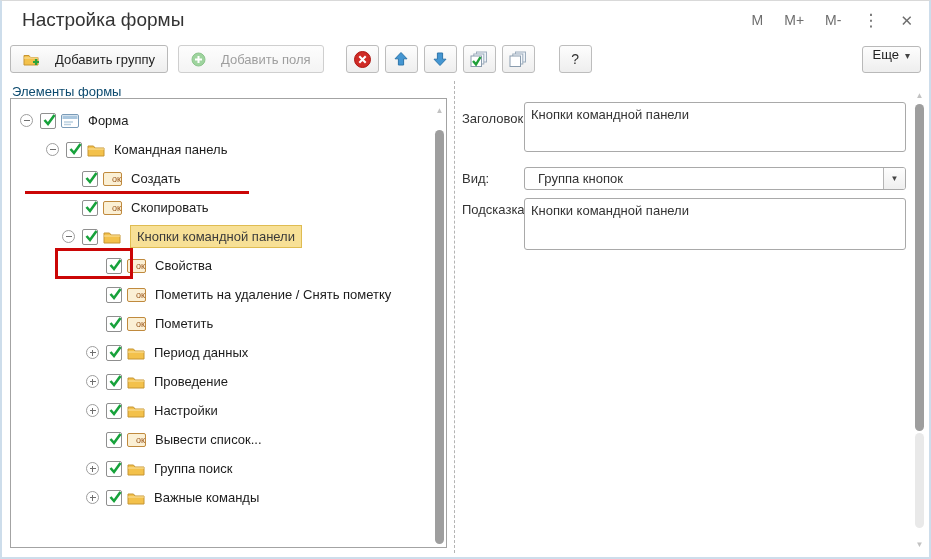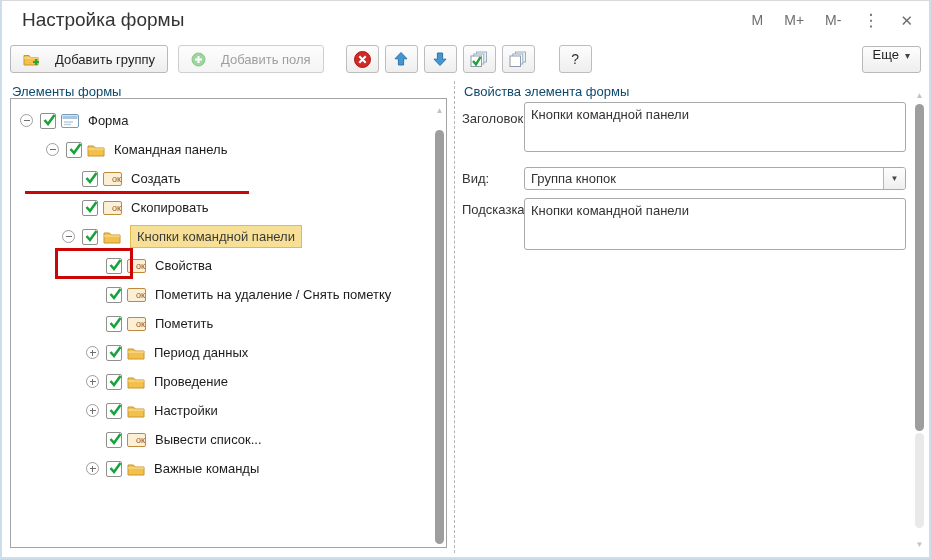--- a/index.html
+++ b/index.html
@@ -61,21 +61,21 @@
   .tree-sbar { right:1px; top:1px; bottom:1px; }
   .right-sbar { right:4px; top:90px; height:458px; }
   
   .rpanel { position:absolute; left:454px; top:80px; right:2px; bottom:0; }
   .plabel { position:absolute; font-size:13px; color:#333; }
   .pfield { position:absolute; left:68px; width:382px; }
   textarea.pfield {
     resize:none; border:1px solid #a9a9a9; border-radius:3px; font-family:inherit; font-size:13px;
     color:#333; padding:4px 6px; outline:none; overflow:hidden; background:#fff;
   }
-  .combo { height:23px; border:1px solid #a9a9a9; border-radius:3px; display:flex; align-items:center; background:#fff; }
+  .combo { height:23px; border:1px solid #a9a9a9; border-radius:3px; display:flex; align-items:center; background:#fff;padding-left:7px; }
   .combo .val { flex:1; font-size:13px; color:#333; padding:0 6px; }
   .combo .dd { width:22px; height:21px; border-left:1px solid #b5b5b5; background:linear-gradient(#fdfdfd,#efefef);
     display:flex; align-items:center; justify-content:center; font-size:8px; color:#444; border-radius:0 2px 2px 0; }
 </style>
 </head>
 <body>
 
 <div class="window">
 
   <div class="titlebar">
@@ -319,20 +319,35 @@
       <span class="expander hide"></span>
       <span class="cbx">
           <svg width="17" height="17" viewBox="0 0 17 17">
             <path d="M3.5 9 l3.5 4 L13.5 4" stroke="#17a23b" stroke-width="2.6" fill="none"></path>
           </svg>
         </span>
       <span class="okico">ок</span>
       <span class="tlabel">Вывести список...</span>
     </div>
 
+    <div class="tree-row lvl3">
+      <span class="expander plus"></span>
+      <span class="cbx">
+          <svg width="17" height="17" viewBox="0 0 17 17">
+            <path d="M3.5 9 l3.5 4 L13.5 4" stroke="#17a23b" stroke-width="2.6" fill="none"></path>
+          </svg>
+        </span>
+      <span class="tico">
+          <svg width="18" height="14" viewBox="0 0 18 14">
+            <path d="M1 3 h5.5 l1.5 2 H17 v8 H1 z" fill="#f3c14b" stroke="#c69533"></path>
+            <path d="M1 6 H17" stroke="#fbe3a3"></path>
+          </svg>
+        </span>
+      <span class="tlabel">Группа поиск</span>
+    </div>
 
     <div class="tree-row lvl3">
       <span class="expander plus"></span>
       <span class="cbx">
           <svg width="17" height="17" viewBox="0 0 17 17">
             <path d="M3.5 9 l3.5 4 L13.5 4" stroke="#17a23b" stroke-width="2.6" fill="none"></path>
           </svg>
         </span>
       <span class="tico">
           <svg width="18" height="14" viewBox="0 0 18 14">
@@ -346,21 +361,20 @@
     <div class="red-underline"></div>
     <div class="red-box"></div>
 
     <div class="sbar tree-sbar">
       <span class="up" style="top:6px;">▲</span>
       <div class="thumb" style="top:30px; bottom:2px;"></div>
     </div>
   </div>
 
   <div class="rpanel">
-    <div class="panel-label" style="left:8px; top:3px;">Свойства элемента формы</div>
 
     <div class="plabel" style="left:6px; top:30px;">Заголовок:</div>
     <textarea class="pfield" style="top: 21px; height: 50px;" spellcheck="false">Кнопки командной панели</textarea>
 
     <div class="plabel" style="left:6px; top:90px;">Вид:</div>
     <div class="combo pfield" style="top:86px;">
       <span class="val">Группа кнопок</span>
       <span class="dd">
           <span>▼</span>
         </span>

